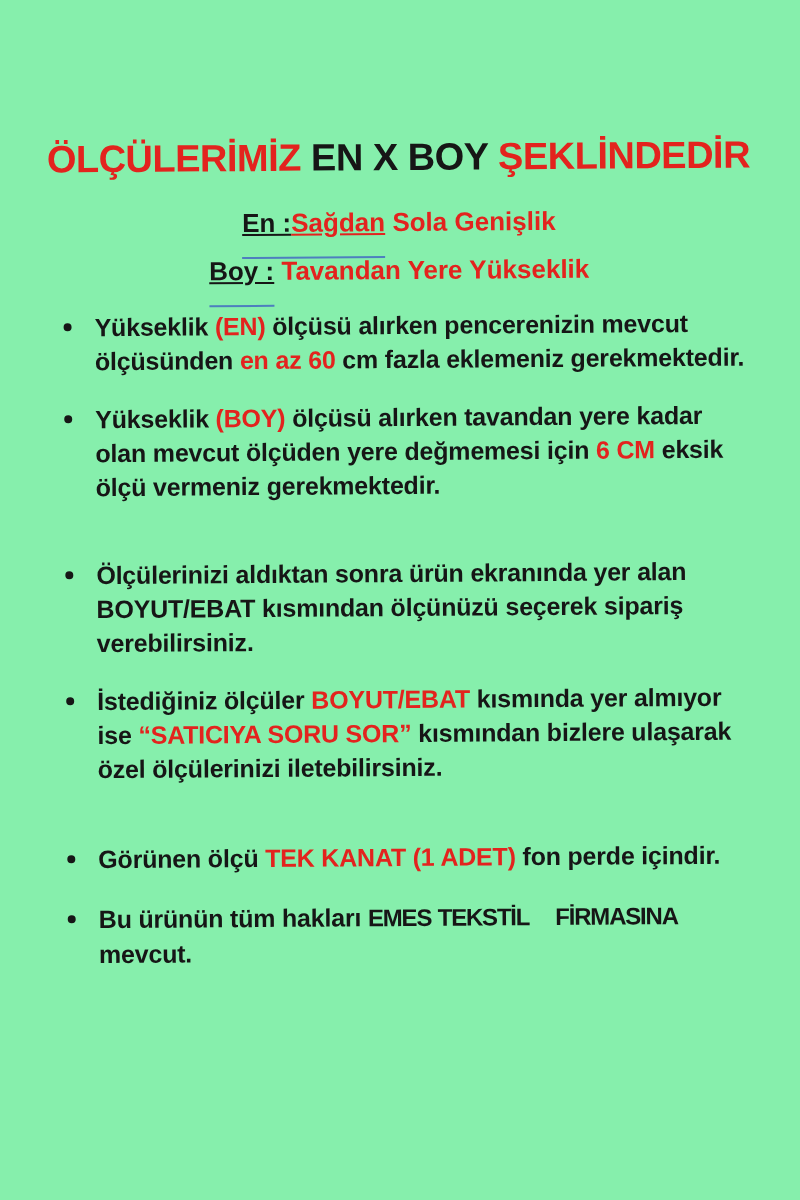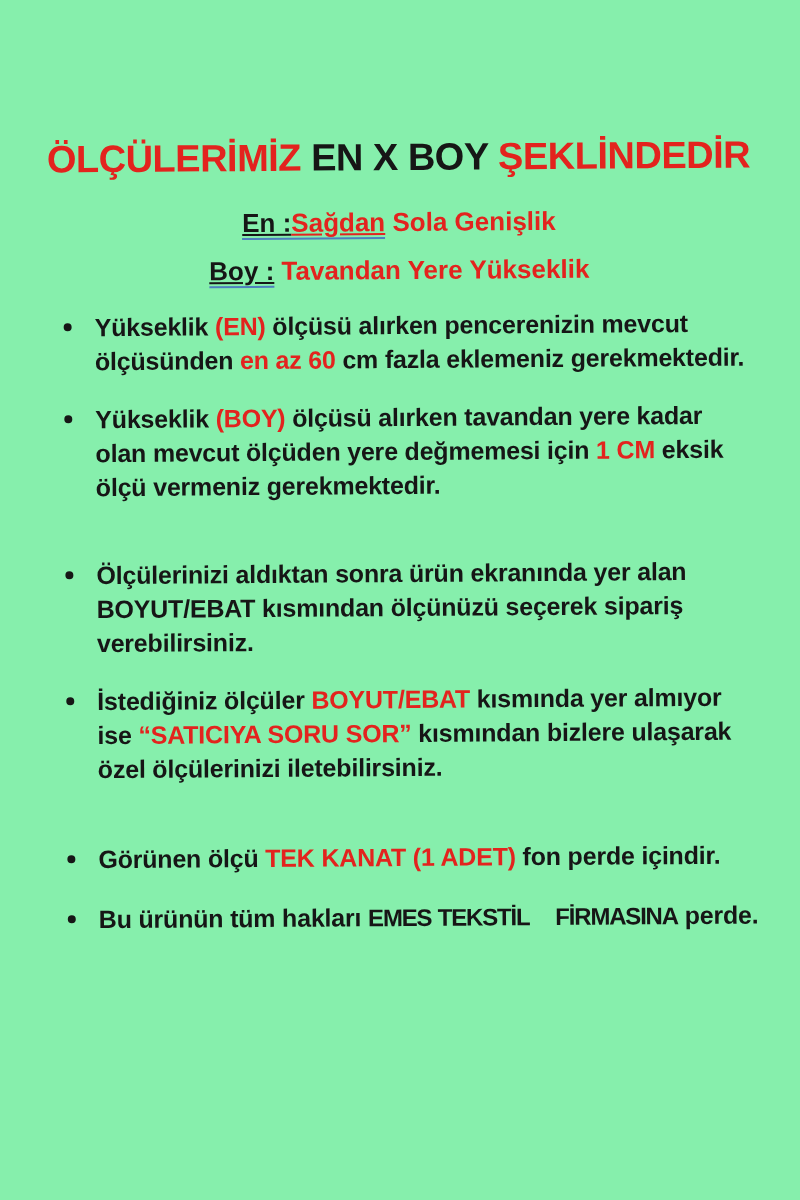--- a/index.html
+++ b/index.html
@@ -32,21 +32,21 @@
   .red { color: #e3231e; }
   .subtitle {
     text-align: center;
     font-size: 26px;
     line-height: 32px;
   }
   .subtitle.en  { margin-top: 27px; }
   .subtitle.boy { margin-top: 16px; }
   .udbl {
     border-bottom: 2px solid #4d7fbe;
-    padding-bottom: 0;
+    padding-bottom: 19px;
   }
   .ul { text-decoration: underline; }
   ul.bullets {
     list-style: none;
     margin: 22px 0 0 62px;
     padding: 0;
     width: 693px;
   }
   ul.bullets li {
     position: relative;
@@ -89,25 +89,25 @@
     <h1 class="title"><span class="red">ÖLÇÜLERİMİZ </span><span>EN X BOY </span><span class="red">ŞEKLİNDEDİR</span></h1>
 
     <div class="subtitle en"><span class="udbl"><span class="ul">En :</span><span class="ul red">Sağdan</span></span><span class="red"> Sola Genişlik</span></div>
 
     <div class="subtitle boy"><span class="udbl"><span class="ul">Boy :</span></span><span class="red"> Tavandan Yere Yükseklik</span></div>
 
     <ul class="bullets">
 
       <li class="b1"><span>Yükseklik </span><span class="red">(EN)</span><span> ölçüsü alırken pencerenizin mevcut ölçüsünden </span><span class="red">en az 60</span><span> cm fazla eklemeniz gerekmektedir.</span></li>
 
-      <li class="b2"><span>Yükseklik </span><span class="red">(BOY)</span><span> ölçüsü alırken tavandan yere kadar olan mevcut ölçüden yere değmemesi için </span><span class="red">1 CM</span><span> eksik ölçü vermeniz gerekmektedir.</span></li>
+      <li class="b2"><span>Yükseklik </span><span class="red">(BOY)</span><span> ölçüsü alırken tavandan yere kadar olan mevcut ölçüden yere değmemesi için </span><span class="red">6 CM</span><span> eksik ölçü vermeniz gerekmektedir.</span></li>
 
       <li class="b3"><span>Ölçülerinizi aldıktan sonra ürün ekranında yer alan BOYUT/EBAT kısmından ölçünüzü seçerek sipariş verebilirsiniz.</span></li>
 
       <li class="b4"><span>İstediğiniz ölçüler </span><span class="red">BOYUT/EBAT</span><span> kısmında yer almıyor ise </span><span class="red">“SATICIYA SORU SOR”</span><span> kısmından bizlere ulaşarak özel ölçülerinizi iletebilirsiniz.</span></li>
 
       <li class="b5"><span>Görünen ölçü </span><span class="red">TEK KANAT (1 ADET)</span><span> fon perde içindir.</span></li>
 
-      <li class="b6"><span>Bu ürünün tüm hakları </span><span class="narrow">EMES TEKSTİL</span><span class="gap"></span><span class="narrow">FİRMASINA</span><span> perde.</span></li>
+      <li class="b6"><span>Bu ürünün tüm hakları </span><span class="narrow">EMES TEKSTİL</span><span class="gap"></span><span class="narrow">FİRMASINA</span><span> mevcut.</span></li>
 
     </ul>
   </div>
 </div>
 
 </body></html>

